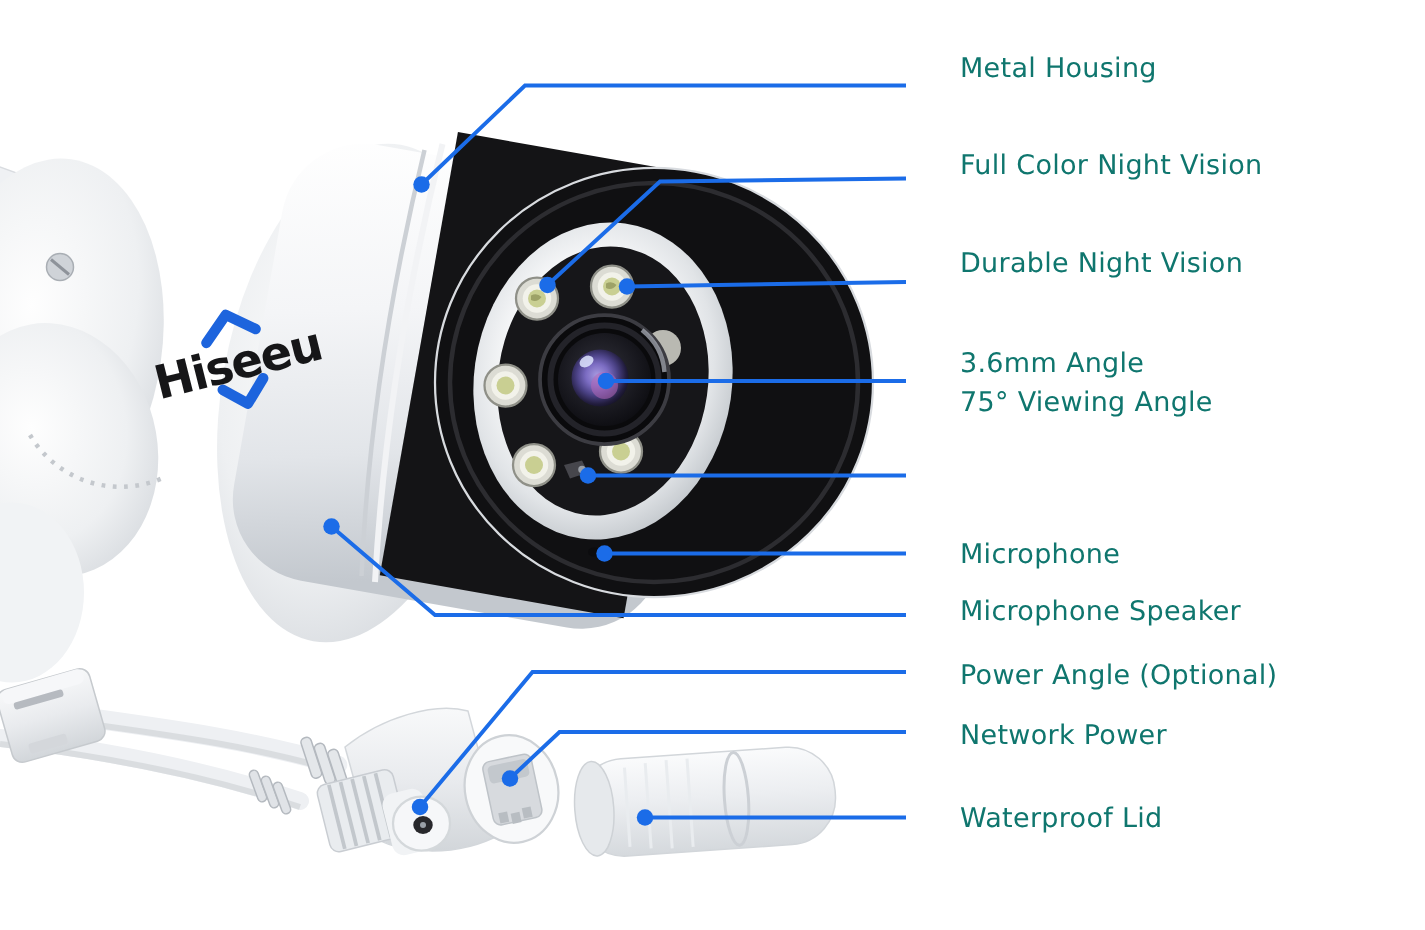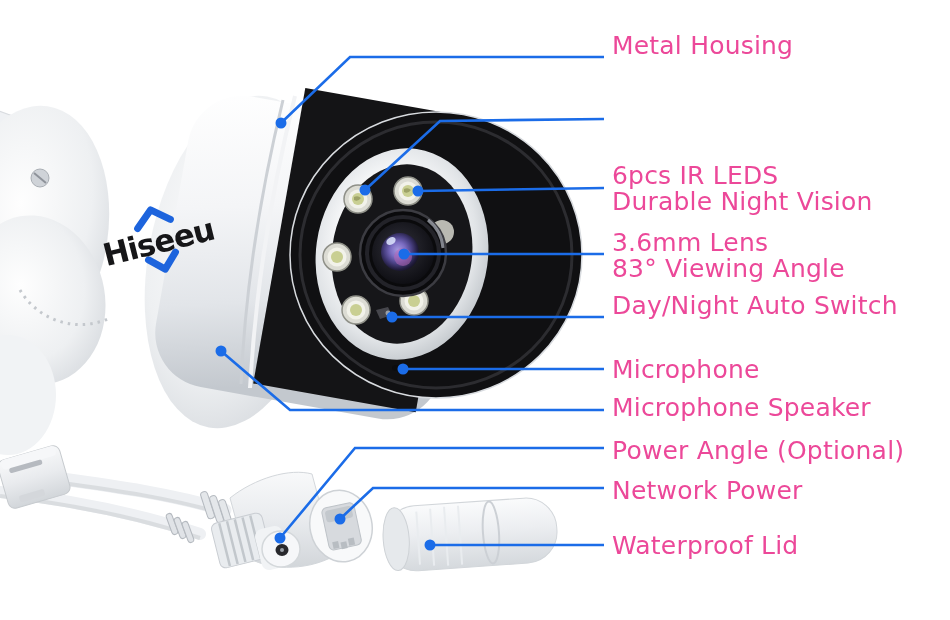--- a/index.html
+++ b/index.html
@@ -2,22 +2,22 @@
 <html><head>
 <meta charset="utf-8">
 <style>
   html,body { margin:0; padding:0; background:#ffffff; }
   .stage {
     position:relative; width:950px; height:620px; overflow:hidden;
     background:#ffffff; font-family:"DejaVu Sans", sans-serif;
   }
   .illus { position:absolute; left:0; top:0; }
   .label {
-    position:absolute; left:612px; color:#ec4899;
-    font-size:25px; line-height:26px; font-weight:500;
+    position:absolute; left:640px; color:#0f766e;
+    font-size:18px; line-height:26px; font-weight:500;
     letter-spacing:.2px; white-space:nowrap;
   }
   .label span { display:block; }
   .t33{top:33px}.t98{top:98px}.t163{top:163px}.t230{top:230px}.t293{top:293px}
   .t357{top:357px}.t395{top:395px}.t438{top:438px}.t478{top:478px}.t533{top:533px}
 </style>
 </head>
 <body>
 
 <div class="stage">
@@ -225,31 +225,30 @@
       <circle cx="340" cy="519" r="5.5"></circle>
       <circle cx="430" cy="545" r="5.5"></circle>
     </g>
   </svg>
 
   <div>
     <div class="label t33">
       <span>Metal Housing</span>
     </div>
     <div class="label t98">
+      <span>Full Color Night Vision</span>
     </div>
     <div class="label t163">
-      <span>6pcs IR LEDS</span>
       <span>Durable Night Vision</span>
     </div>
     <div class="label t230">
-      <span>3.6mm Lens</span>
-      <span>83° Viewing Angle</span>
+      <span>3.6mm Angle</span>
+      <span>75° Viewing Angle</span>
     </div>
     <div class="label t293">
-      <span>Day/Night Auto Switch</span>
     </div>
     <div class="label t357">
       <span>Microphone</span>
     </div>
     <div class="label t395">
       <span>Microphone Speaker</span>
     </div>
     <div class="label t438">
       <span>Power Angle (Optional)</span>
     </div>

